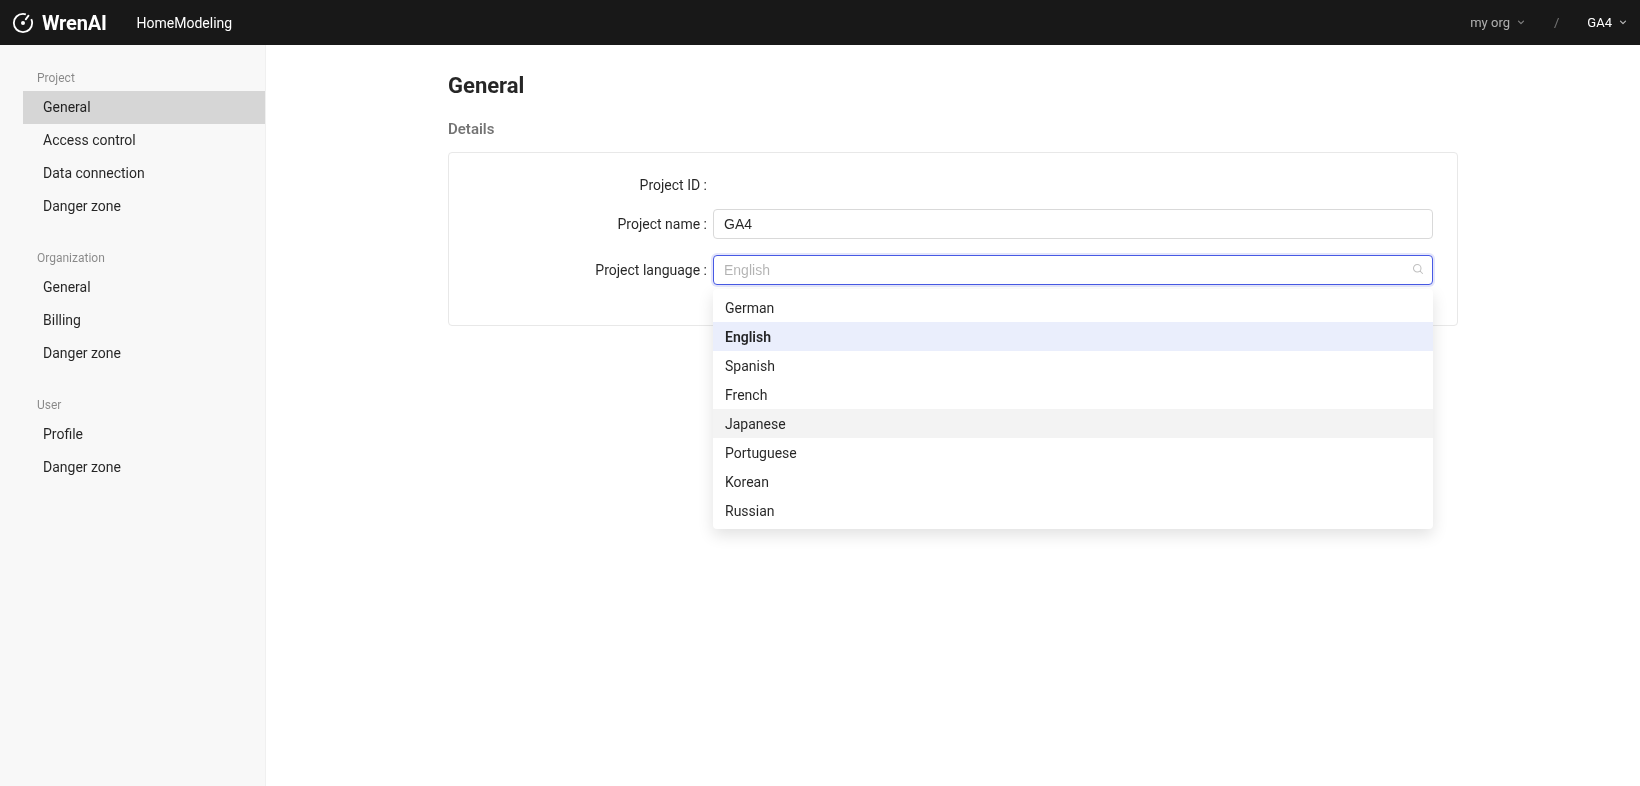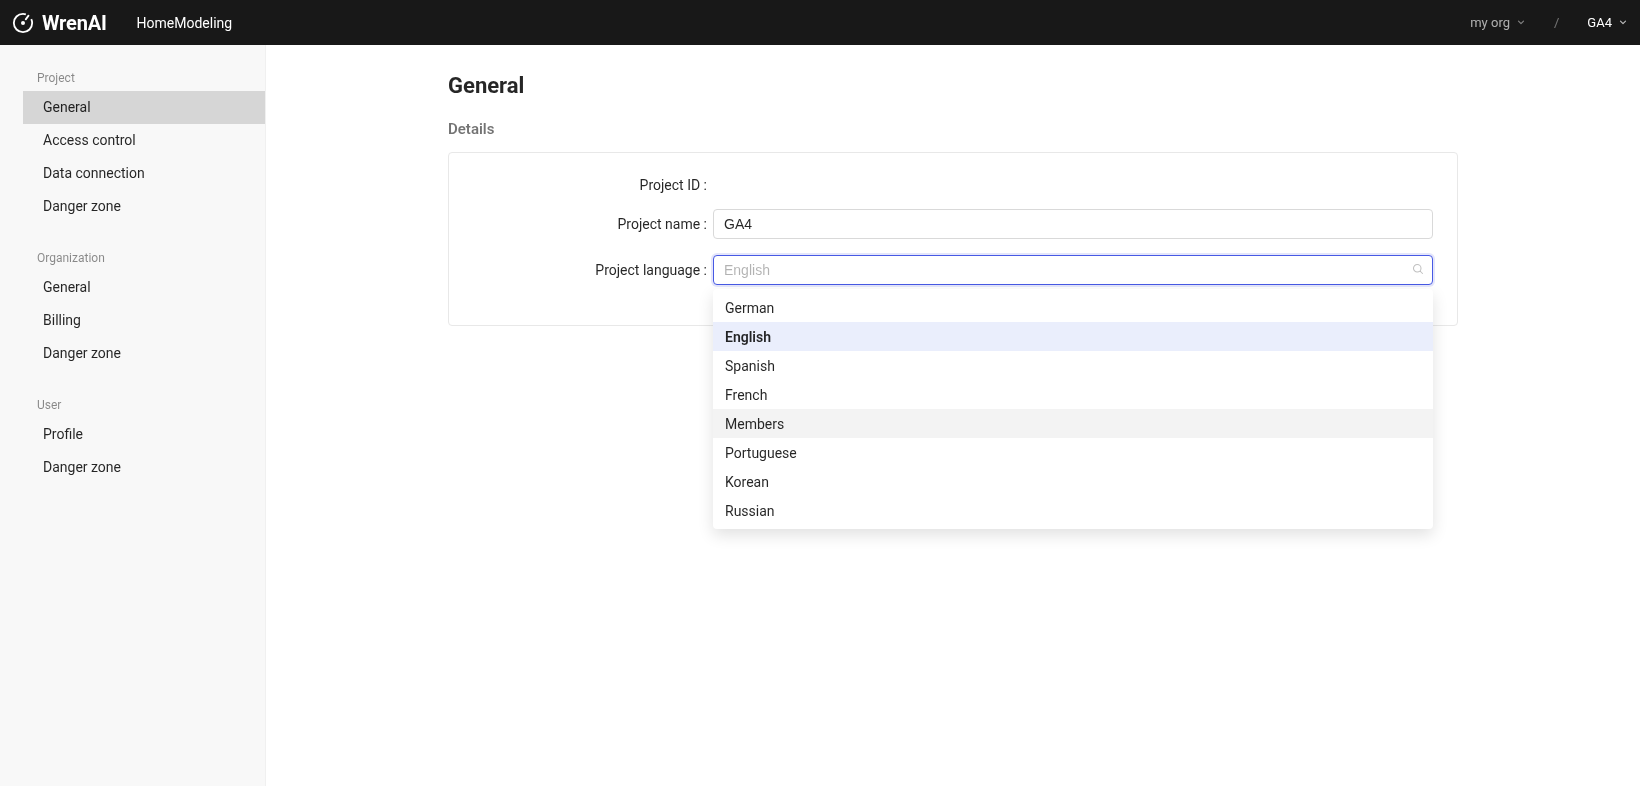--- a/index.html
+++ b/index.html
@@ -286,21 +286,21 @@
                 <svg width="12" height="12" viewBox="0 0 16 16" fill="none">
                   <circle cx="7" cy="7" r="5" stroke="currentColor" stroke-width="1.4"></circle>
                   <path d="M11 11l3 3" stroke="currentColor" stroke-width="1.4" stroke-linecap="round"></path>
                 </svg>
               </span>
               <div class="dropdown" id="lang-dropdown">
                   <div class="option">German</div>
                   <div class="option selected">English</div>
                   <div class="option">Spanish</div>
                   <div class="option">French</div>
-                  <div class="option hover">Members</div>
+                  <div class="option hover">Japanese</div>
                   <div class="option">Portuguese</div>
                   <div class="option">Korean</div>
                   <div class="option">Russian</div>
                 </div>
             </div>
           </div>
         </div>
 
       </div>
     </div>

